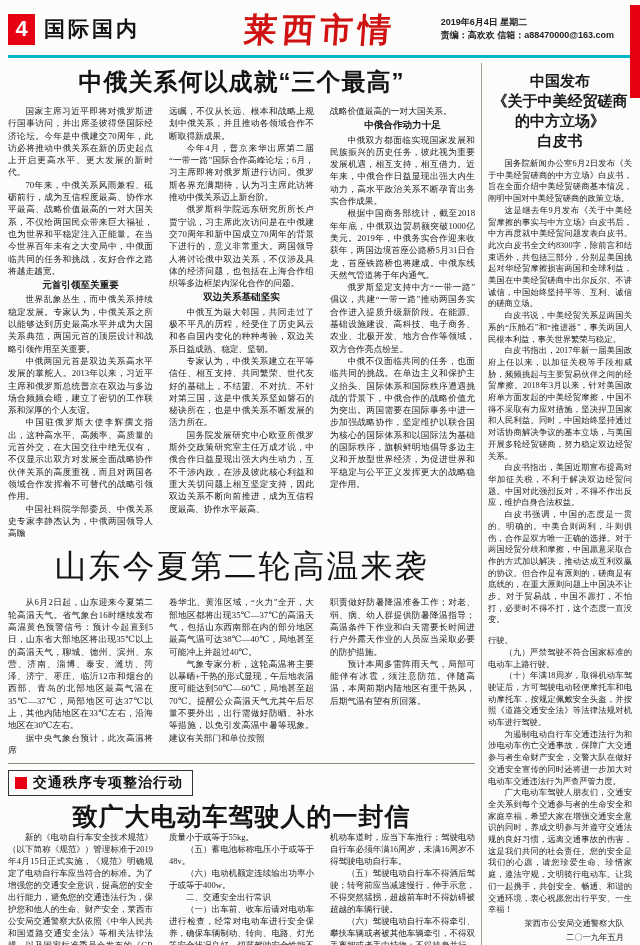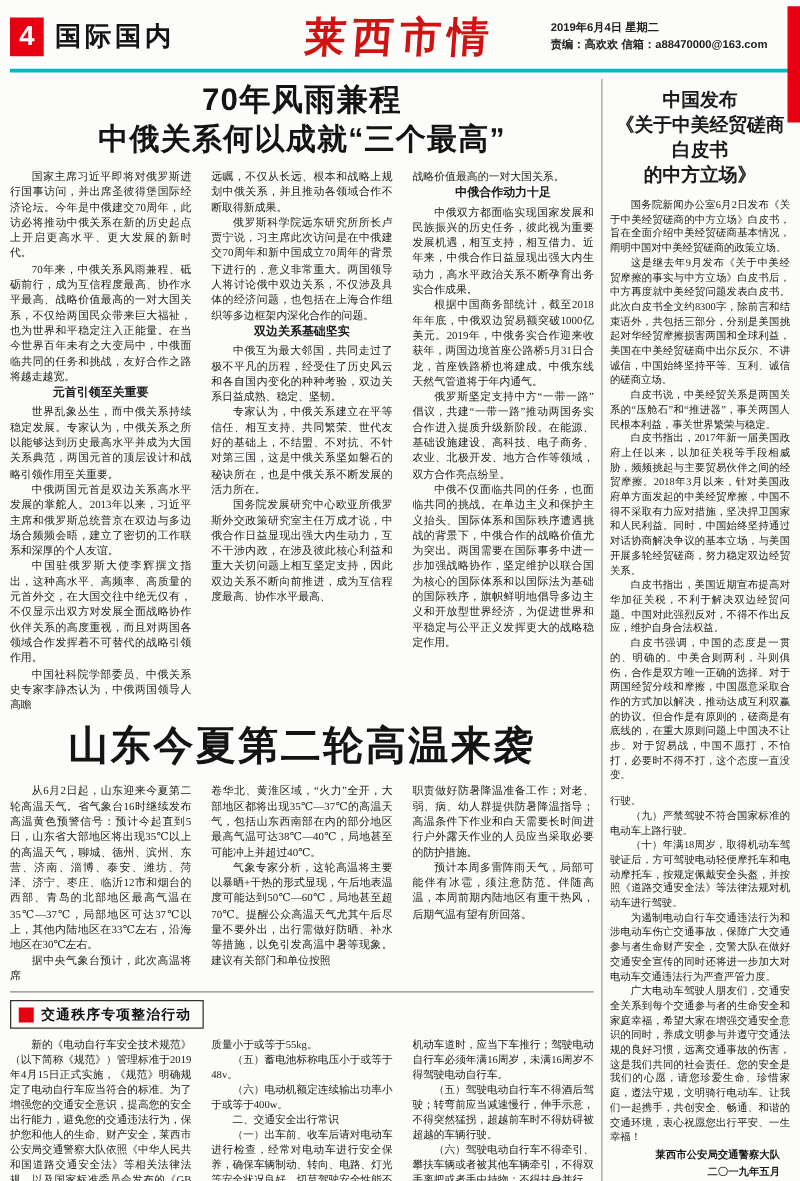--- a/index.html
+++ b/index.html
@@ -44,45 +44,45 @@
   p.para {
     font-family:"Liberation Serif","DejaVu Serif",serif;
     font-size:8.7px; line-height:12.3px; text-align:justify; color:#1b1b1b;
   }
   p.p  { text-indent:2em; }
   p.c  { text-indent:0; }
   p.h  { font-weight:bold; text-align:center; text-indent:0; font-size:9.6px; margin:2px 0;
          font-family:Liberation Serif, serif; }
   p.b  { font-weight:bold; text-indent:0; }
   p.bi { font-weight:bold; text-indent:2em; }
-  p.sign { font-weight:bold; text-align:right; text-indent:0; margin-top:2px; padding-right:8px; }
+  p.sign { font-weight:normal; text-align:right; text-indent:0; margin-top:2px; padding-right:8px; }
   p.hl { font-weight:bold; text-align:center; text-indent:0; font-size:15px; line-height:20px;
          font-family:"Liberation Sans",sans-serif; }
 
   
   .a1-head { text-align:center; margin:2px 0 7px 0; }
   .a1-l1 { font-size:25px; font-weight:bold; line-height:30px; letter-spacing:1px; }
   .a1-l2 { font-size:24px; font-weight:bold; line-height:33px; letter-spacing:1px; }
 
   
   .a2-head { margin:8px 0 7px 0; }
   .a2-body p.para { font-size:8.3px; line-height:11.7px; }
   .letter-col4 { margin-top:9px; }
   .letter-col4 p.para { font-size:8.3px; line-height:11.7px; }
 
   
   .article3 { margin-top:6px; }
-  .a3-head { font-size:32px; font-weight:bold; text-align:center; letter-spacing:2px; margin:2px 0 7px 0; }
+  .a3-head { font-size:32px; font-weight:normal; text-align:center; letter-spacing:2px; margin:2px 0 7px 0; }
 
   
   .letter { border-top:1px solid #8a8a86; margin-top:7px; padding-top:6px; }
   .badge-box {
     display:inline-flex; align-items:center; gap:6px;
     border:1px solid #333; padding:3px 9px 3px 6px;
-    font-weight:bold; font-size:11px; letter-spacing:1px;
+    font-weight:bold; font-size:14px; letter-spacing:1px;
   }
   .red-sq { width:12px; height:12px; background:#e60012; display:inline-block; }
   .letter-toprow { display:flex; margin-top:5px; }
   .letter-salut { width:151px; }
   .letter-headline {
     flex:1; font-size:25px; font-weight:bold; text-align:center;
     line-height:28px; padding-top:1px; letter-spacing:1px;
   }
   .letter .body-cols { margin-top:1px; }
   .letter p.para { font-size:8.5px; line-height:12px; }
@@ -103,35 +103,35 @@
   </div>
   <div class="red-bar"></div>
   <div class="header-rule"></div>
 
   <div class="content">
 
     <div class="left-col">
 
       <div class="article1">
         <div class="a1-head">
-          <div class="a1-l1">70年风雨兼程</div>
           <div class="a1-l2">中俄关系何以成就“三个最高”</div>
         </div>
         <div class="body-cols">
           <div class="bcol">
               <p class="para p">国家主席习近平即将对俄罗斯进行国事访问，并出席圣彼得堡国际经济论坛。今年是中俄建交70周年，此访必将推动中俄关系在新的历史起点上开启更高水平、更大发展的新时代。</p>
               <p class="para p">70年来，中俄关系风雨兼程、砥砺前行，成为互信程度最高、协作水平最高、战略价值最高的一对大国关系，不仅给两国民众带来巨大福祉，也为世界和平稳定注入正能量。在当今世界百年未有之大变局中，中俄面临共同的任务和挑战，友好合作之路将越走越宽。</p>
               <p class="para h">元首引领至关重要</p>
               <p class="para p">世界乱象丛生，而中俄关系持续稳定发展。专家认为，中俄关系之所以能够达到历史最高水平并成为大国关系典范，两国元首的顶层设计和战略引领作用至关重要。</p>
               <p class="para p">中俄两国元首是双边关系高水平发展的掌舵人。2013年以来，习近平主席和俄罗斯总统普京在双边与多边场合频频会晤，建立了密切的工作联系和深厚的个人友谊。</p>
               <p class="para p">中国驻俄罗斯大使李辉撰文指出，这种高水平、高频率、高质量的元首外交，在大国交往中绝无仅有，不仅显示出双方对发展全面战略协作伙伴关系的高度重视，而且对两国各领域合作发挥着不可替代的战略引领作用。</p>
               <p class="para p">中国社科院学部委员、中俄关系史专家李静杰认为，中俄两国领导人高瞻</p>
             </div>
           <div class="bcol">
               <p class="para c">远瞩，不仅从长远、根本和战略上规划中俄关系，并且推动各领域合作不断取得新成果。</p>
+              <p class="para p">今年4月，普京来华出席第二届“一带一路”国际合作高峰论坛；6月，习主席即将对俄罗斯进行访问。俄罗斯各界充满期待，认为习主席此访将推动中俄关系迈上新台阶。</p>
               <p class="para p">俄罗斯科学院远东研究所所长卢贾宁说，习主席此次访问是在中俄建交70周年和新中国成立70周年的背景下进行的，意义非常重大。两国领导人将讨论俄中双边关系，不仅涉及具体的经济问题，也包括在上海合作组织等多边框架内深化合作的问题。</p>
               <p class="para h">双边关系基础坚实</p>
               <p class="para p">中俄互为最大邻国，共同走过了极不平凡的历程，经受住了历史风云和各自国内变化的种种考验，双边关系日益成熟、稳定、坚韧。</p>
               <p class="para p">专家认为，中俄关系建立在平等信任、相互支持、共同繁荣、世代友好的基础上，不结盟、不对抗、不针对第三国，这是中俄关系坚如磐石的秘诀所在，也是中俄关系不断发展的活力所在。</p>
               <p class="para p">国务院发展研究中心欧亚所俄罗斯外交政策研究室主任万成才说，中俄合作日益显现出强大内生动力，互不干涉内政，在涉及彼此核心利益和重大关切问题上相互坚定支持，因此双边关系不断向前推进，成为互信程度最高、协作水平最高、</p>
             </div>
           <div class="bcol">
               <p class="para c">战略价值最高的一对大国关系。</p>
               <p class="para h">中俄合作动力十足</p>
               <p class="para p">中俄双方都面临实现国家发展和民族振兴的历史任务，彼此视为重要发展机遇，相互支持，相互借力。近年来，中俄合作日益显现出强大内生动力，高水平政治关系不断孕育出务实合作成果。</p>
@@ -159,20 +159,21 @@
             </div>
         </div>
       </div>
 
       <div class="letter">
         <div class="badge-box">
           <span class="red-sq"></span>
           <span>交通秩序专项整治行动</span>
         </div>
         <div class="letter-toprow">
+          <div class="letter-headline">致广大电动车驾驶人的一封信</div>
         </div>
         <div class="body-cols">
           <div class="bcol">
               <p class="para p">新的《电动自行车安全技术规范》（以下简称《规范》）管理标准于2019年4月15日正式实施，《规范》明确规定了电动自行车应当符合的标准。为了增强您的交通安全意识，提高您的安全出行能力，避免您的交通违法行为，保护您和他人的生命、财产安全，莱西市公安局交通警察大队依照《中华人民共和国道路交通安全法》等相关法律法规，以及国家标准委员会发布的《GB 17761-2018》《GB/T 24158-2018》电动车执行标准，特向您宣传以下电动车和交通安全方面的知识：</p>
             </div>
           <div class="bcol">
               <p class="para c">质量小于或等于55kg。</p>
               <p class="para p">（五）蓄电池标称电压小于或等于48v。</p>
               <p class="para p">（六）电动机额定连续输出功率小于或等于400w。</p>
               <p class="para p">二、交通安全出行常识</p>
@@ -186,22 +187,22 @@
         </div>
       </div>
     </div>
 
     <div class="divider-v"></div>
 
     <div class="right-col">
       <div class="a2-head">
           <p class="para hl">中国发布</p>
           <p class="para hl">《关于中美经贸磋商</p>
+          <p class="para hl">的中方立场》</p>
           <p class="para hl">白皮书</p>
-          <p class="para hl">的中方立场》</p>
         </div>
       <div class="a2-body">
           <p class="para p">国务院新闻办公室6月2日发布《关于中美经贸磋商的中方立场》白皮书，旨在全面介绍中美经贸磋商基本情况，阐明中国对中美经贸磋商的政策立场。</p>
           <p class="para p">这是继去年9月发布《关于中美经贸摩擦的事实与中方立场》白皮书后，中方再度就中美经贸问题发表白皮书。此次白皮书全文约8300字，除前言和结束语外，共包括三部分，分别是美国挑起对华经贸摩擦损害两国和全球利益，美国在中美经贸磋商中出尔反尔、不讲诚信，中国始终坚持平等、互利、诚信的磋商立场。</p>
           <p class="para p">白皮书说，中美经贸关系是两国关系的“压舱石”和“推进器”，事关两国人民根本利益，事关世界繁荣与稳定。</p>
           <p class="para p">白皮书指出，2017年新一届美国政府上任以来，以加征关税等手段相威胁，频频挑起与主要贸易伙伴之间的经贸摩擦。2018年3月以来，针对美国政府单方面发起的中美经贸摩擦，中国不得不采取有力应对措施，坚决捍卫国家和人民利益。同时，中国始终坚持通过对话协商解决争议的基本立场，与美国开展多轮经贸磋商，努力稳定双边经贸关系。</p>
           <p class="para p">白皮书指出，美国近期宣布提高对华加征关税，不利于解决双边经贸问题。中国对此强烈反对，不得不作出反应，维护自身合法权益。</p>
           <p class="para p">白皮书强调，中国的态度是一贯的、明确的。中美合则两利，斗则俱伤，合作是双方唯一正确的选择。对于两国经贸分歧和摩擦，中国愿意采取合作的方式加以解决，推动达成互利双赢的协议。但合作是有原则的，磋商是有底线的，在重大原则问题上中国决不让步。对于贸易战，中国不愿打，不怕打，必要时不得不打，这个态度一直没变。</p>
         </div>
       <div class="letter-col4">

